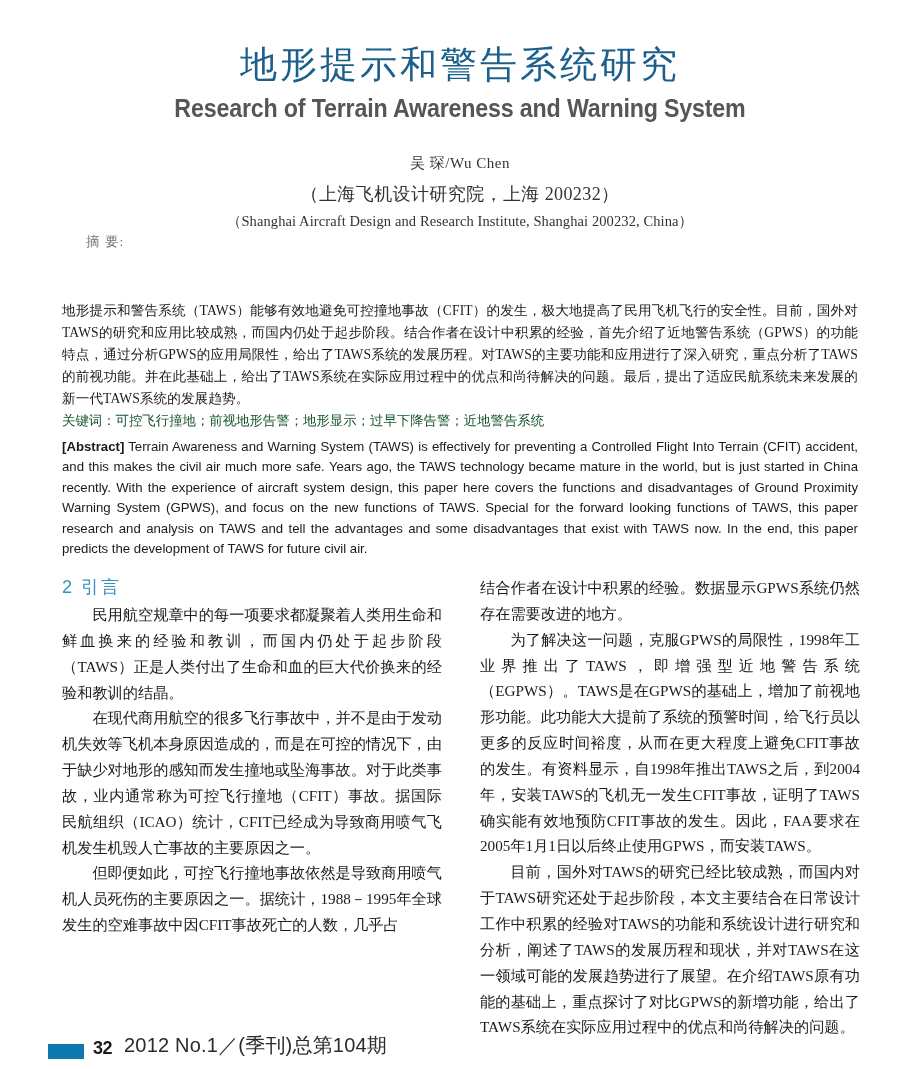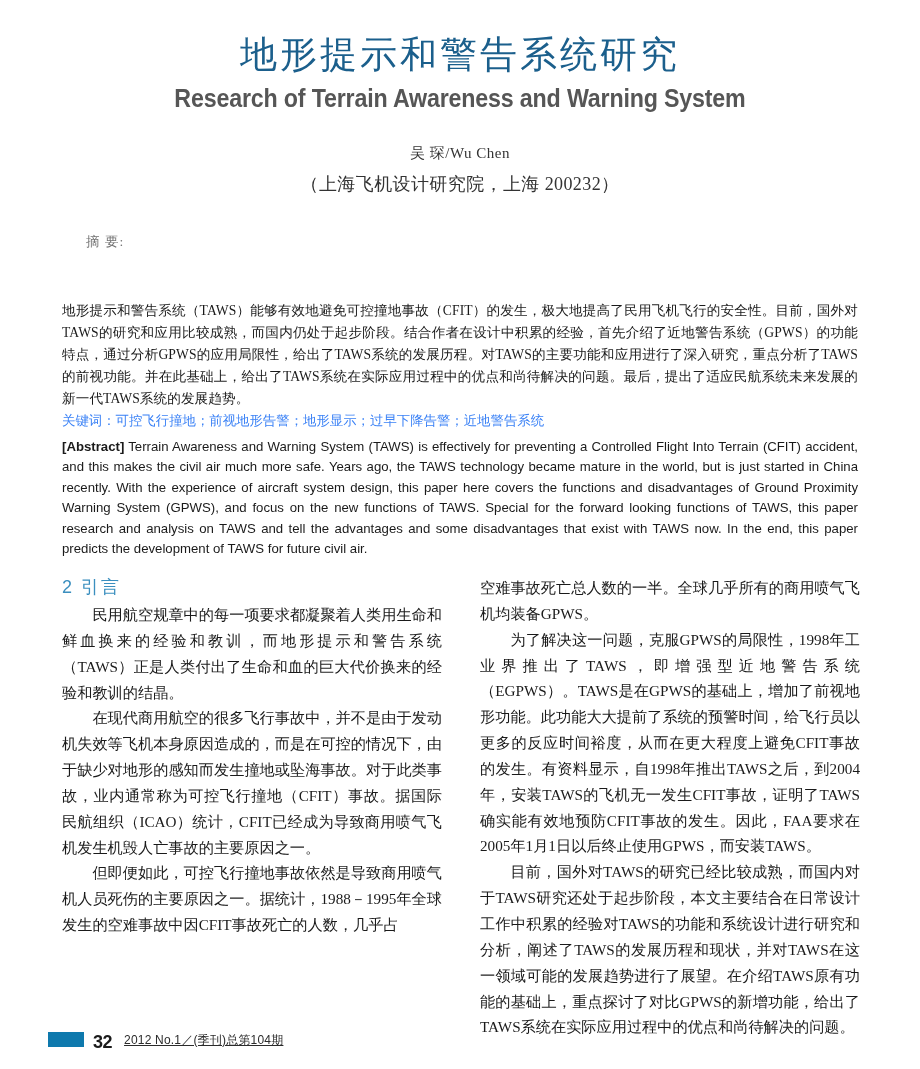--- a/index.html
+++ b/index.html
@@ -20,21 +20,21 @@
   .page {
     position: absolute;
     left: 0; top: 0;
     width: 920px;
     height: 1069px;
     box-sizing: border-box;
   }
 
   
   .title-block {
-    padding-top: 30px;
+    padding-top: 40px;
     text-align: center;
   }
   .title-cn {
     font-family: "Liberation Serif", "DejaVu Serif", serif;
     font-size: 37px;
     line-height: 1.35;
     letter-spacing: 3px;
     color: #1b5f8c;
     font-weight: 400;
   }
@@ -87,21 +87,21 @@
     line-height: 1.62;
     text-align: justify;
     text-justify: inter-ideograph;
     color: #1a1a1a;
     letter-spacing: 0.1px;
     margin-top: 48px;
   }
   .kw-cn {
     font-size: 13.4px;
     line-height: 1.62;
-    color: #3b82f6;
+    color: #14532d;
   }
 
   .abs-en {
     margin-top: 5px;
     font-family: "Liberation Sans Narrow", "Liberation Sans", "DejaVu Sans", sans-serif;
     font-size: 13.2px;
     line-height: 1.55;
     text-align: justify;
     color: #1a1a1a;
     transform-origin: left top;
@@ -150,78 +150,78 @@
   .col.right .para:first-child {
     text-indent: 0;
   }
 
   
   .footer {
     position: absolute;
     left: 48px;
     top: 1032px;
     display: flex;
-    align-items: flex-start;
+    align-items: flex-end;
   }
   .foot-swatch {
     width: 36px;
     height: 15px;
     background: #0e79ad;
     margin-right: 9px;
   }
   .foot-page {
     font-family: "Liberation Sans", "DejaVu Sans", sans-serif;
     font-size: 18px;
     font-weight: bold;
     color: #1a1a1a;
     margin-right: 12px;
     letter-spacing: -0.5px;
   }
   .foot-issue {
     font-family: "Liberation Sans", "DejaVu Sans", sans-serif;
-    font-size: 12px;
+    font-size: 20px;
     color: #2b2b2b;
     letter-spacing: 0.2px;
-    text-decoration: underline;
   }
 </style>
 </head>
 <body>
 
 <div class="page">
 
   <div class="title-block">
     <div class="title-cn" style="color: rgb(27, 95, 140);">地形提示和警告系统研究</div>
     <div class="title-en" style="color: rgb(86, 86, 86);">Research of Terrain Awareness and Warning System</div>
     <div class="author">吴 琛/Wu  Chen</div>
     <div class="affil-cn">（上海飞机设计研究院，上海  200232）</div>
+    <div class="affil-en">（Shanghai Aircraft Design and Research Institute, Shanghai 200232, China）</div>
   </div>
 
   <div class="abs-wrap">
     <div class="abs-cn-label">摘  要:</div>
     <div class="abs-cn-body">地形提示和警告系统（TAWS）能够有效地避免可控撞地事故（CFIT）的发生，极大地提高了民用飞机飞行的安全性。目前，国外对TAWS的研究和应用比较成熟，而国内仍处于起步阶段。结合作者在设计中积累的经验，首先介绍了近地警告系统（GPWS）的功能特点，通过分析GPWS的应用局限性，给出了TAWS系统的发展历程。对TAWS的主要功能和应用进行了深入研究，重点分析了TAWS的前视功能。并在此基础上，给出了TAWS系统在实际应用过程中的优点和尚待解决的问题。最后，提出了适应民航系统未来发展的新一代TAWS系统的发展趋势。</div>
     <div class="kw-cn">关键词：可控飞行撞地；前视地形告警；地形显示；过早下降告警；近地警告系统</div>
 
     <div class="abs-en">
       <b>[Abstract]</b>
       <span>Terrain Awareness and Warning  System (TAWS) is effectively  for  preventing a  Controlled  Flight  Into Terrain (CFIT) accident,  and this makes the civil  air  much  more  safe. Years ago,  the TAWS technology  became mature in the world, but  is  just started in  China recently.  With  the experience of aircraft system design, this paper here covers the functions  and disadvantages of Ground  Proximity  Warning  System (GPWS), and focus on the new  functions  of TAWS. Special for the forward  looking  functions  of TAWS, this paper research and analysis on TAWS and tell the advantages and some disadvantages that exist with  TAWS now.  In the end, this paper predicts the development  of TAWS for future civil  air.</span>
     </div>
   </div>
 
   <div class="columns">
 
     <div class="col left">
       <div class="sec-head" style="color: rgb(59, 143, 191);">2  引言</div>
-      <p class="para">民用航空规章中的每一项要求都凝聚着人类用生命和鲜血换来的经验和教训，而地形提示和警告系统（TAWS）正是人类付出了生命和血的巨大代价换来的经验和教训的结晶。</p>
+      <p class="para">民用航空规章中的每一项要求都凝聚着人类用生命和鲜血换来的经验和教训，而国内仍处于起步阶段（TAWS）正是人类付出了生命和血的巨大代价换来的经验和教训的结晶。</p>
       <p class="para">在现代商用航空的很多飞行事故中，并不是由于发动机失效等飞机本身原因造成的，而是在可控的情况下，由于缺少对地形的感知而发生撞地或坠海事故。对于此类事故，业内通常称为可控飞行撞地（CFIT）事故。据国际民航组织（ICAO）统计，CFIT已经成为导致商用喷气飞机发生机毁人亡事故的主要原因之一。</p>
       <p class="para">但即便如此，可控飞行撞地事故依然是导致商用喷气机人员死伤的主要原因之一。据统计，1988－1995年全球发生的空难事故中因CFIT事故死亡的人数，几乎占</p>
     </div>
 
     <div class="col right">
-      <p class="para">空难事故死亡总人数的一半。全球几乎所有的商用喷气飞机均装备GPWS。</p>
+      <p class="para">结合作者在设计中积累的经验。数据显示GPWS系统仍然存在需要改进的地方。</p>
       <p class="para">为了解决这一问题，克服GPWS的局限性，1998年工业界推出了TAWS，即增强型近地警告系统（EGPWS）。TAWS是在GPWS的基础上，增加了前视地形功能。此功能大大提前了系统的预警时间，给飞行员以更多的反应时间裕度，从而在更大程度上避免CFIT事故的发生。有资料显示，自1998年推出TAWS之后，到2004年，安装TAWS的飞机无一发生CFIT事故，证明了TAWS确实能有效地预防CFIT事故的发生。因此，FAA要求在2005年1月1日以后终止使用GPWS，而安装TAWS。</p>
       <p class="para">目前，国外对TAWS的研究已经比较成熟，而国内对于TAWS研究还处于起步阶段，本文主要结合在日常设计工作中积累的经验对TAWS的功能和系统设计进行研究和分析，阐述了TAWS的发展历程和现状，并对TAWS在这一领域可能的发展趋势进行了展望。在介绍TAWS原有功能的基础上，重点探讨了对比GPWS的新增功能，给出了TAWS系统在实际应用过程中的优点和尚待解决的问题。</p>
     </div>
 
   </div>
 
   <div class="footer">
     <div class="foot-swatch" style="background: rgb(14, 121, 173);"></div>
     <div class="foot-page">32</div>
     <div class="foot-issue">2012 No.1／(季刊)总第104期</div>

